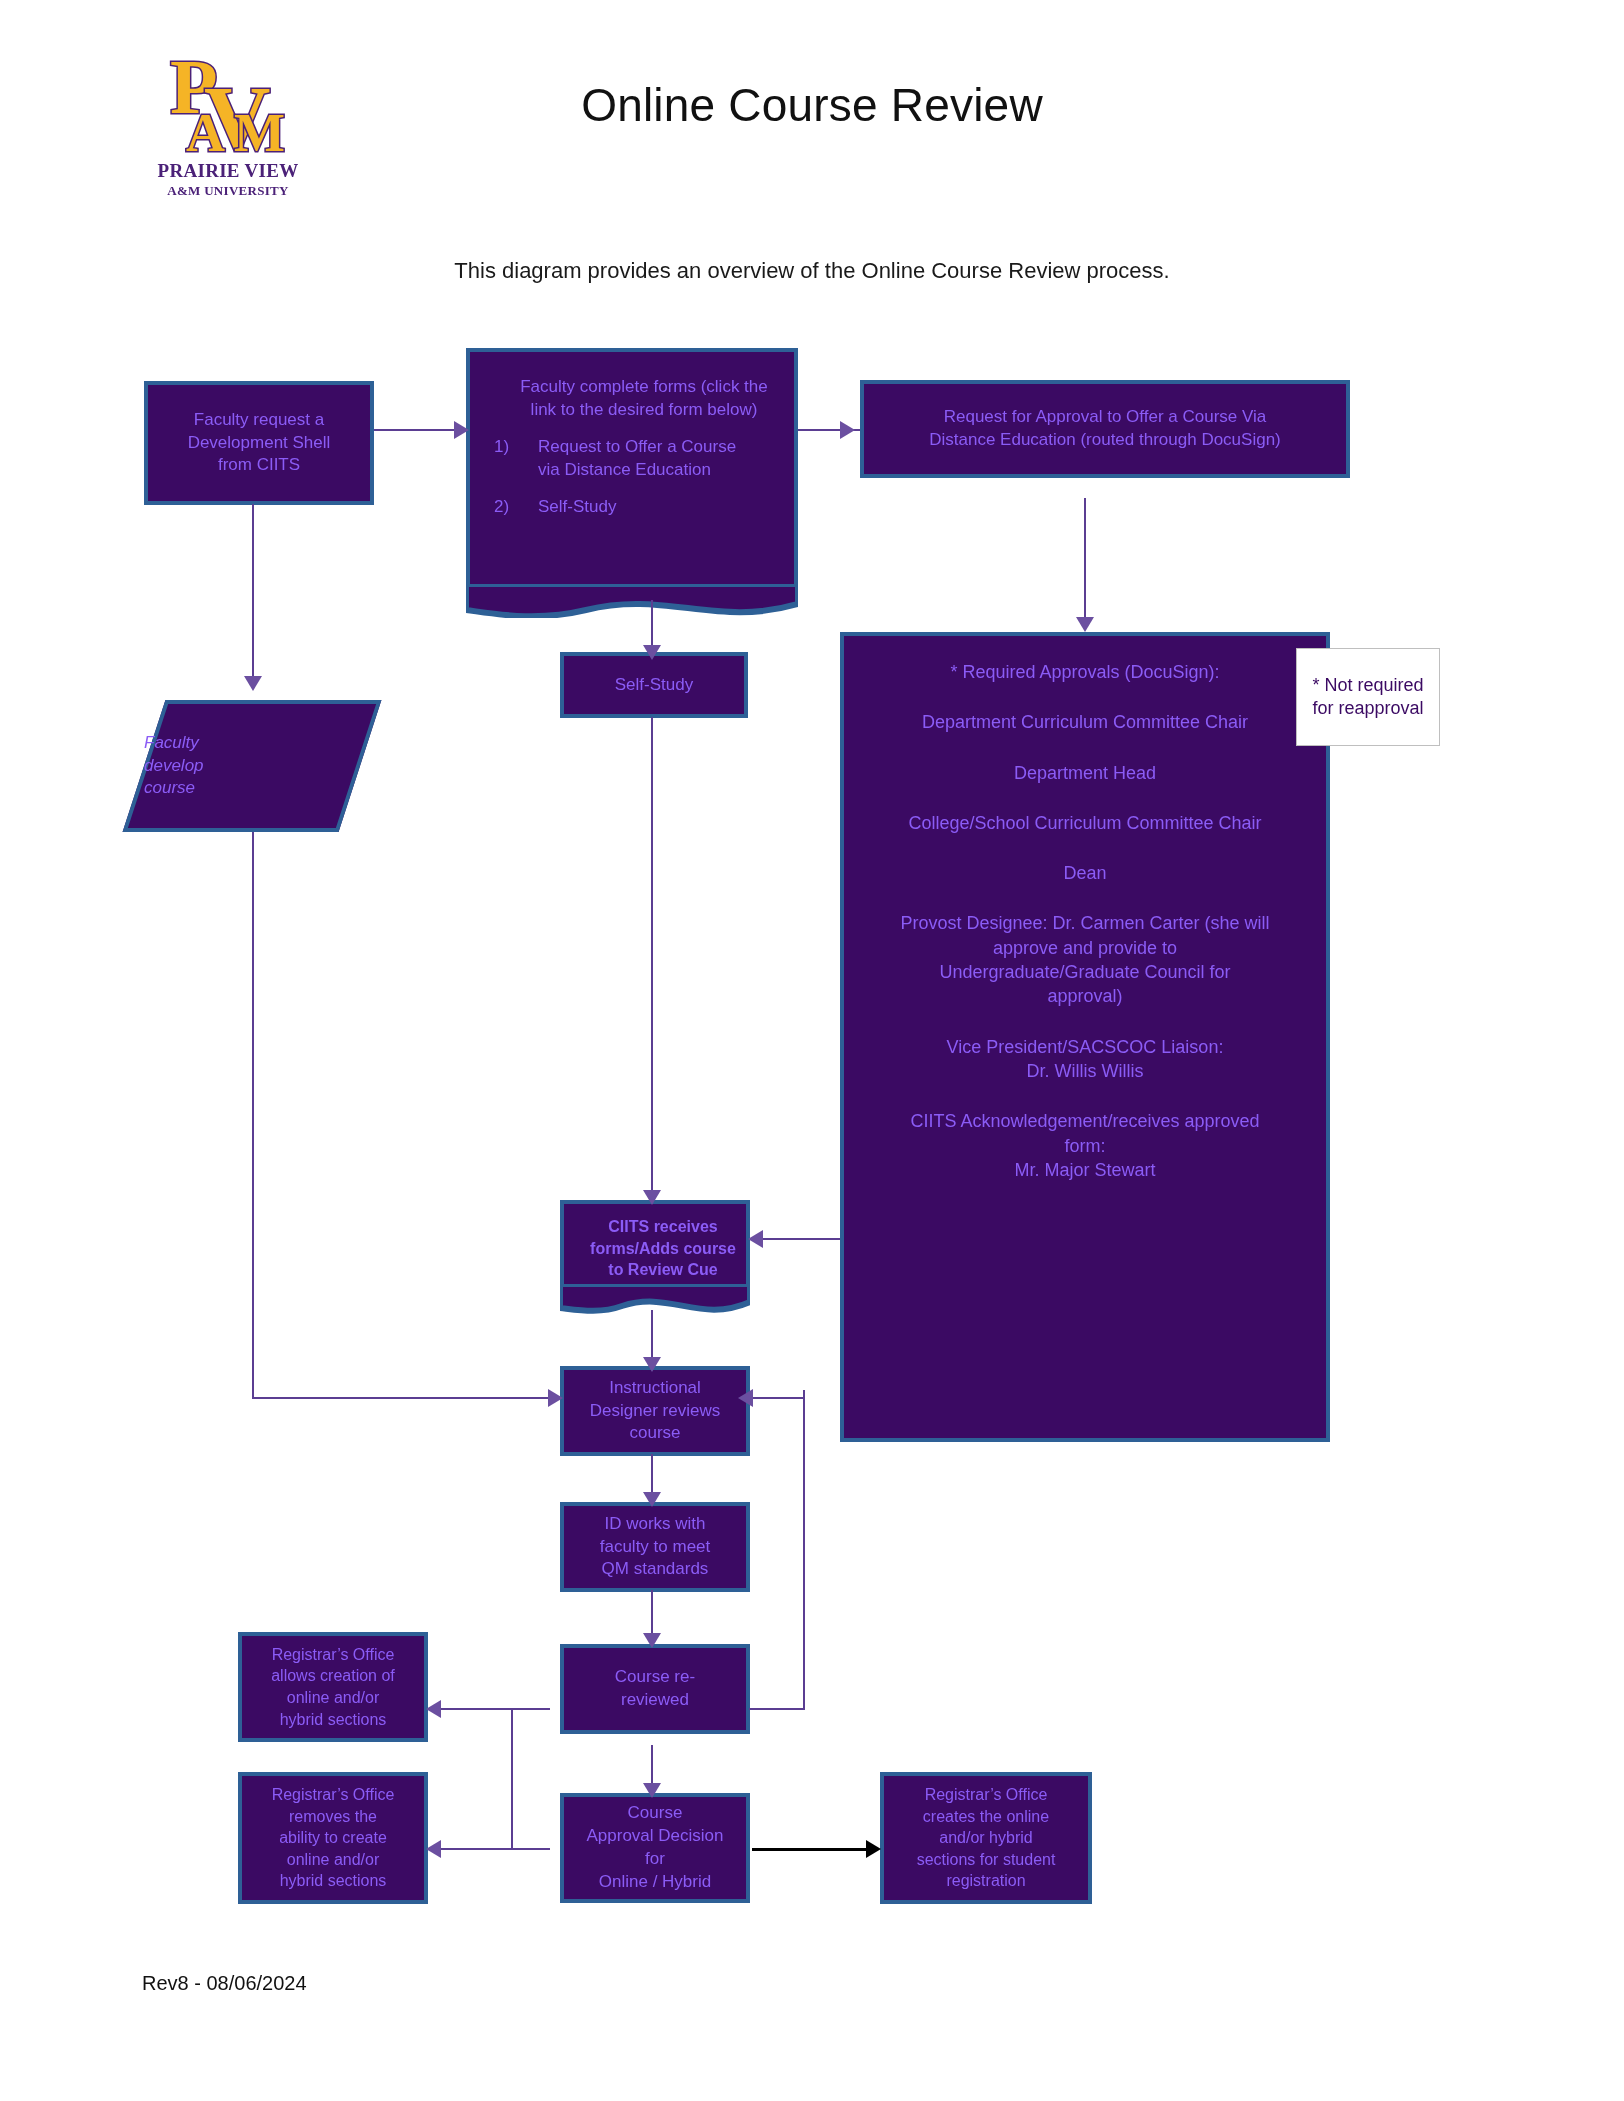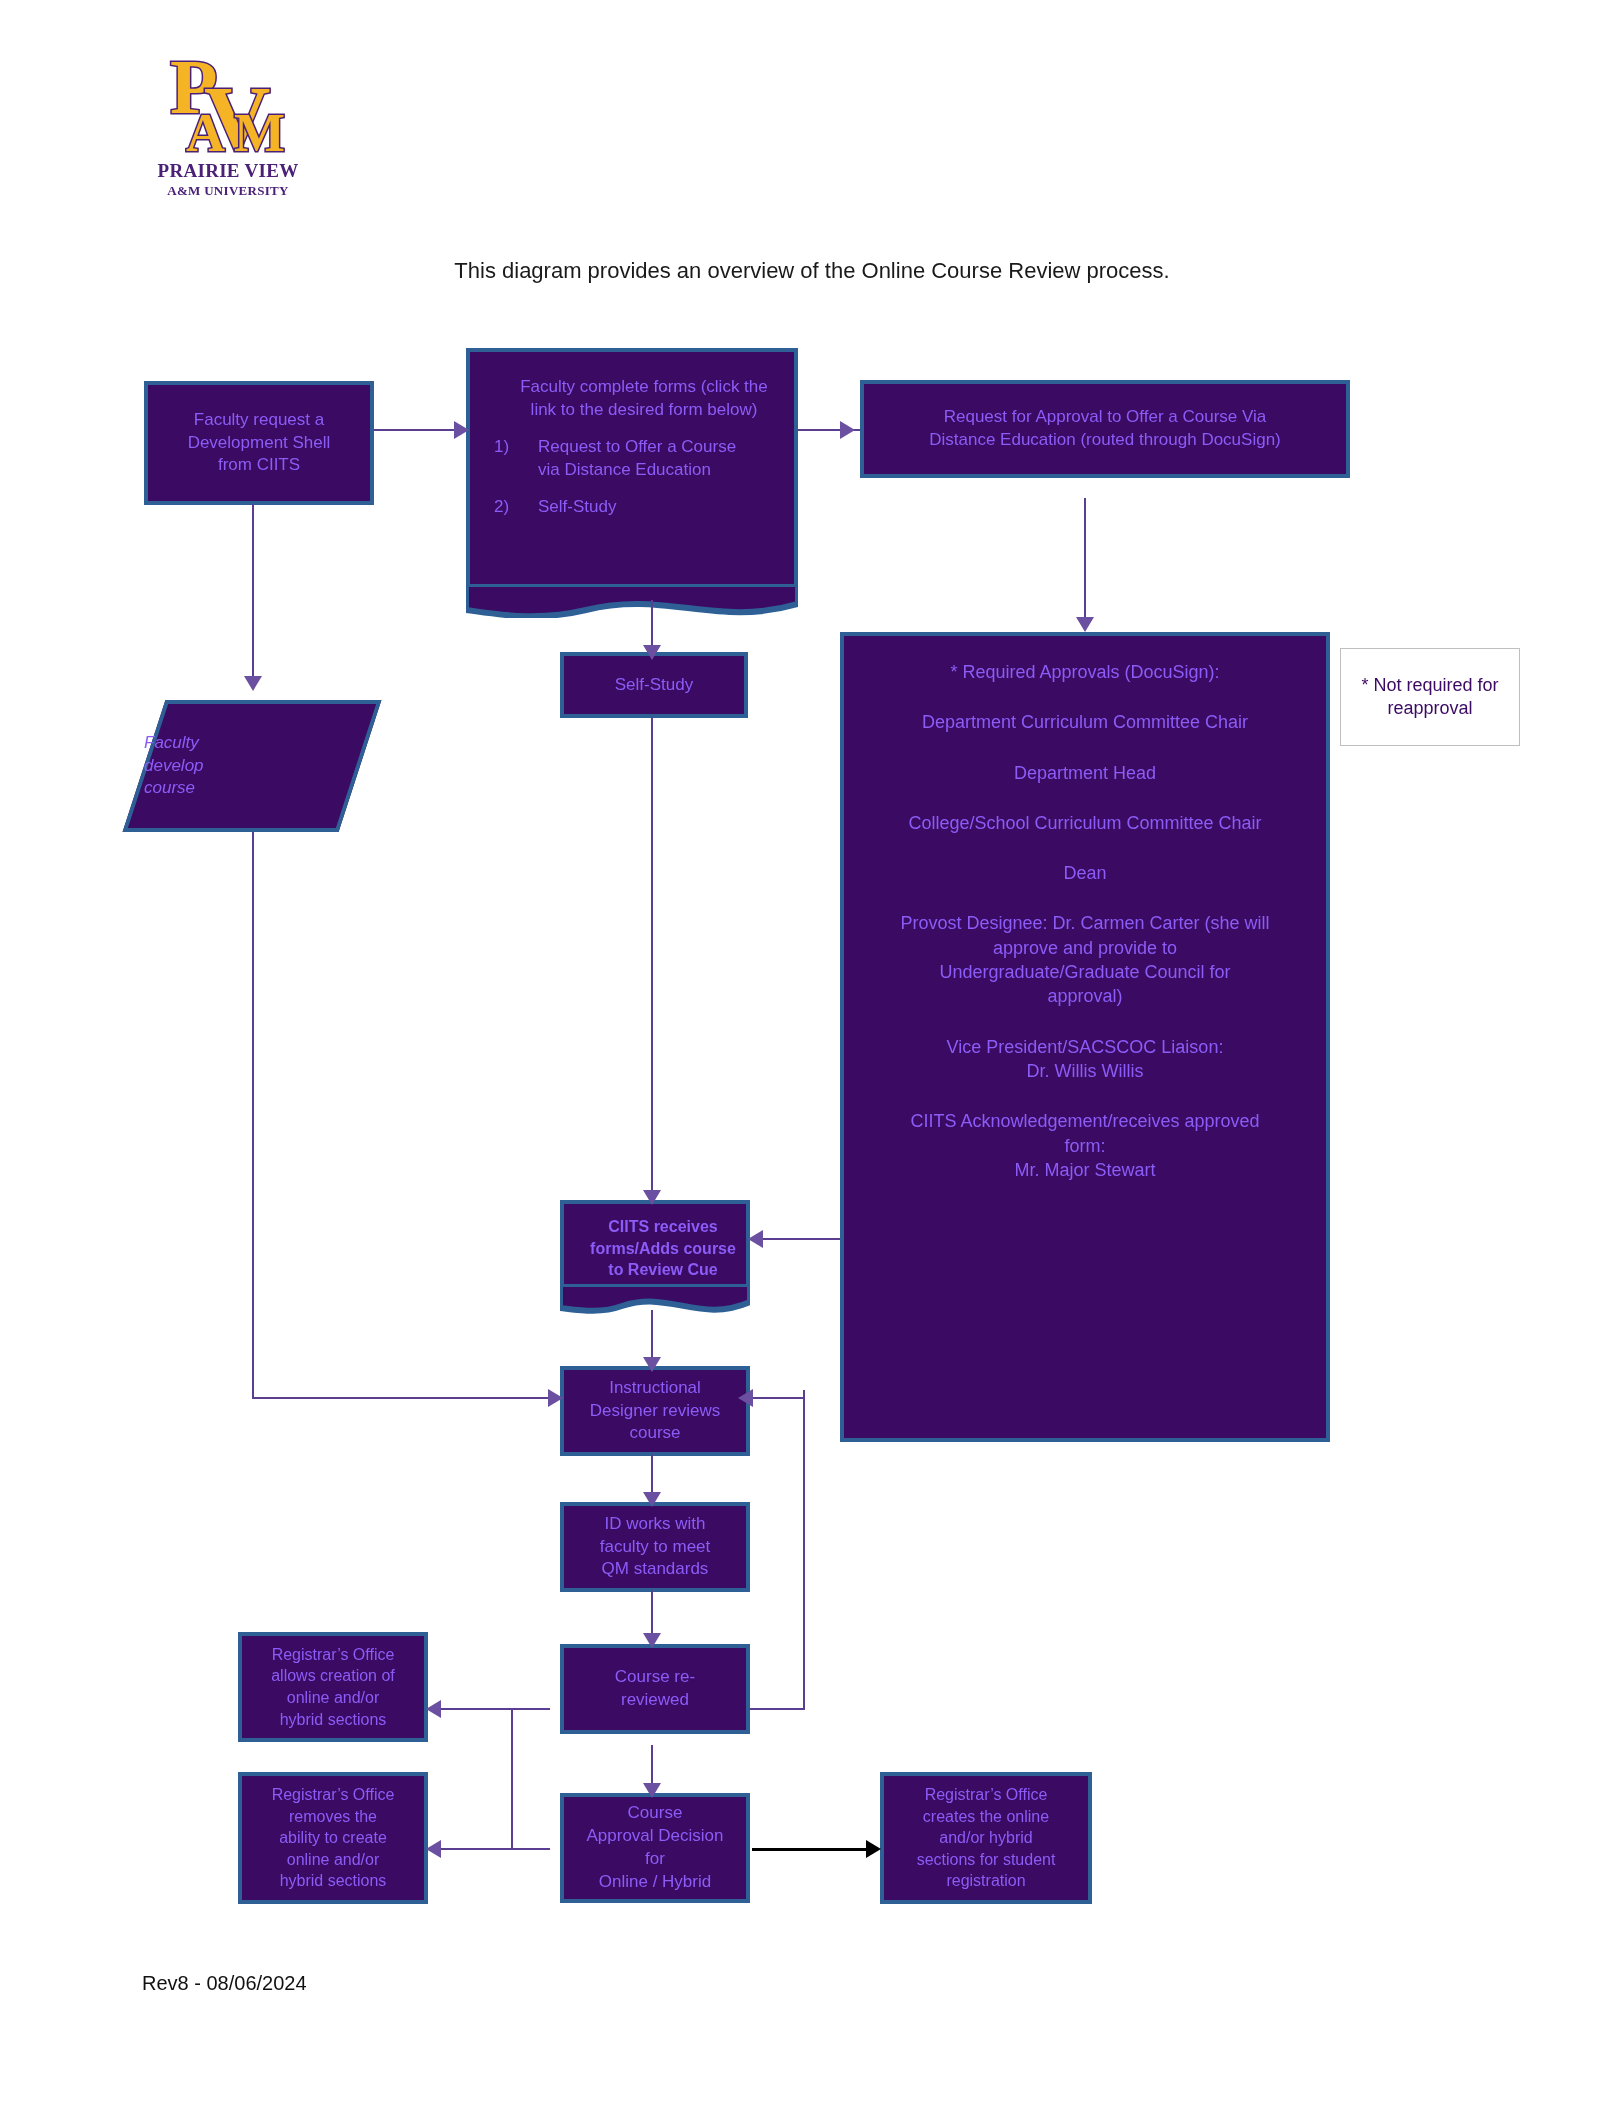--- a/index.html
+++ b/index.html
@@ -220,20 +220,21 @@
       <span class="logo-letter" id="logo-V">V</span>
       <span class="logo-letter" id="logo-A">A</span>
       <span class="logo-letter" id="logo-M">M</span>
     </div>
     <div id="logo-name">
       <span class="l1">PRAIRIE VIEW</span>
       <span class="l2">A&amp;M UNIVERSITY</span>
     </div>
   </div>
 
+  <div id="page-title">Online Course Review</div>
   <div id="subtitle">This diagram provides an overview of the Online Course Review process.</div>
 
   <div class="conn hline" style="left:374px; top:429px; width:82px;"></div>
   <div class="arrow arrow-right" style="left:454px; top:421px;"></div>
 
   <div class="conn hline" style="left:798px; top:429px; width:62px;"></div>
   <div class="arrow arrow-right" style="left:840px; top:421px;"></div>
 
   <div class="conn vline" style="left:252px; top:504px; height:178px;"></div>
   <div class="arrow arrow-down" style="left:244px; top:676px;"></div>
@@ -367,21 +368,21 @@
         <span class="line">Dr. Willis Willis</span>
       </div>
       <div>
         <span class="line">CIITS Acknowledgement/receives approved</span>
         <span class="line">form:</span>
         <span class="line">Mr. Major Stewart</span>
       </div>
     </div>
   </div>
 
-  <div class="callout" style="left:1340px; top:648px; width:180px; height:98px;">
+  <div class="callout" style="left:1296px; top:648px; width:144px; height:98px;">
     <div>
       <span class="line">* Not</span>
       <span class="line">required for</span>
       <span class="line">reapproval</span>
     </div>
   </div>
 
   <div class="node node-doc" style="left:560px; top:1200px; width:190px; height:102px;">
     <div class="doc-body"></div>
     <div class="doc-wave" style="bottom:-16px;">

